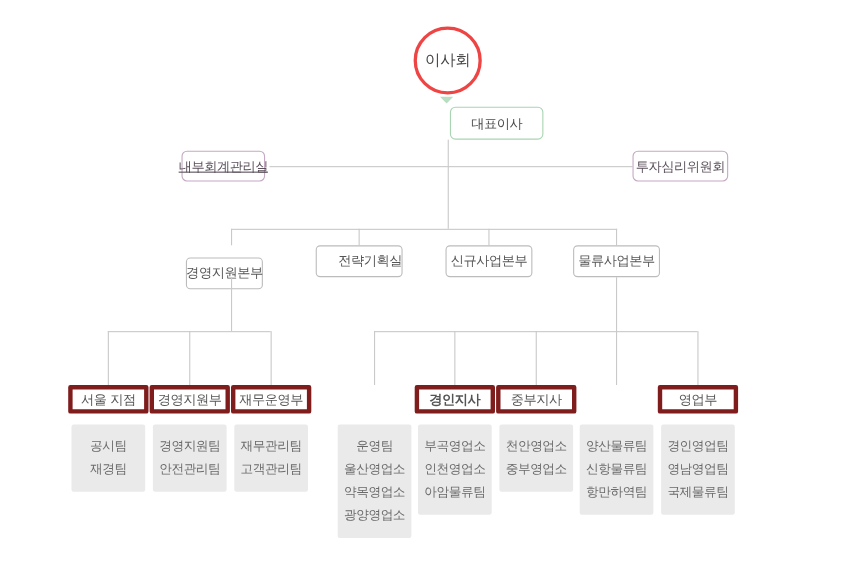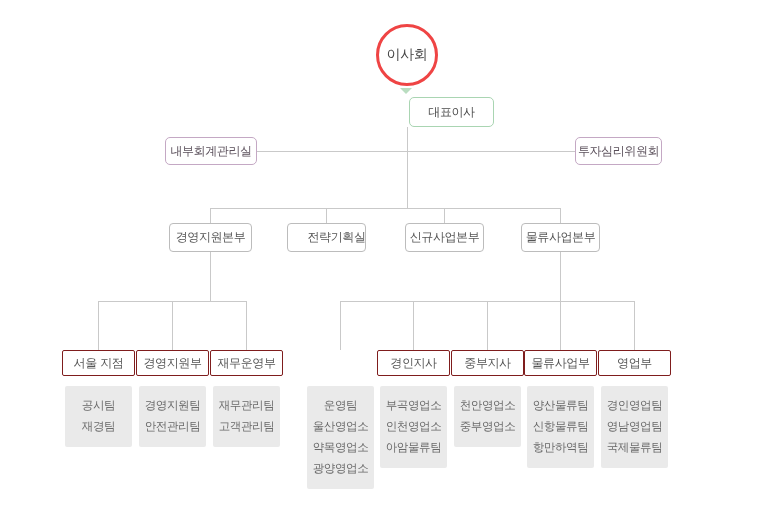--- a/index.html
+++ b/index.html
@@ -71,22 +71,23 @@
   .box.aux {
     border: 1px solid #c4a8c4;
     border-radius: 5px;
     color: #5a4f5a;
   }
   .box.div {
     border: 1px solid #bcbcbc;
     border-radius: 4px;
   }
   .box.unit {
-    border: 1px solid #7f1d1d;
+    border: 4px solid #7f1d1d;
     border-radius: 2px;
+    align-items: flex-end;
   }
 
   
   .teams {
     position: absolute;
     background: #eaeaea;
     border-radius: 2px;
     padding: 9px 0 10px 0;
     text-align: center;
     font-size: 11.5px;
@@ -107,35 +108,35 @@
   <div class="root-arrow"></div>
 
   <div class="box ceo" style="left:365px; top:97px; width:85px; height:30px;">
     <span>대표이사</span>
   </div>
 
   <div class="ln v" style="left:407px; top:127px; height:81px;"></div>
 
   <div class="ln h" style="left:245px; top:151px; width:330px;"></div>
 
-  <div class="box aux" style="left:165px; top:137px; width:92px; height:28px;">
+  <div class="box aux" style="left:165px; top:137px; width:76px; height:28px;text-decoration:underline;">
     <span>내부회계관리실</span>
   </div>
 
   <div class="box aux" style="left:575px; top:137px; width:87px; height:28px;">
     <span>투자심리위원회</span>
   </div>
 
   <div class="ln h" style="left:210px; top:208px; width:351px;"></div>
   <div class="ln v" style="left:210px; top:208px; height:15px;"></div>
   <div class="ln v" style="left:326px; top:208px; height:15px;"></div>
   <div class="ln v" style="left:444px; top:208px; height:15px;"></div>
   <div class="ln v" style="left:560px; top:208px; height:15px;"></div>
 
-  <div class="box div" style="left:169px; top:223px; width:83px; height:29px;text-align:center;">
+  <div class="box div" style="left:169px; top:234px; width:70px; height:29px;text-align:center;">
     <span>경영지원본부</span>
   </div>
   <div class="box div" style="left:287px; top:223px; width:79px; height:29px;padding-left:20px;">
     <span>전략기획실</span>
   </div>
   <div class="box div" style="left:405px; top:223px; width:79px; height:29px;">
     <span>신규사업본부</span>
   </div>
   <div class="box div" style="left:521px; top:223px; width:79px; height:29px;">
     <span>물류사업본부</span>
@@ -158,28 +159,25 @@
   <div class="box unit" style="left:62px; top:350px; width:73px; height:26px;">
     <span>서울 지점</span>
   </div>
   <div class="box unit" style="left:136px; top:350px; width:73px; height:26px;">
     <span>경영지원부</span>
   </div>
   <div class="box unit" style="left:210px; top:350px; width:73px; height:26px;">
     <span>재무운영부</span>
   </div>
 
-  <div class="box unit" style="left:377px; top:350px; width:73px; height:26px;">
+  <div class="box unit" style="left:377px; top:350px; width:73px; height:26px;font-weight:bold;">
     <span>경인지사</span>
   </div>
   <div class="box unit" style="left:451px; top:350px; width:73px; height:26px;">
     <span>중부지사</span>
-  </div>
-  <div class="box unit" style="left:524px; top:350px; width:73px; height:26px;">
-    <span>물류사업부</span>
   </div>
   <div class="box unit" style="left:598px; top:350px; width:73px; height:26px;">
     <span>영업부</span>
   </div>
 
   <div class="teams" style="left:65px; top:386px; width:67px;">
     <div>공시팀</div>
     <div>재경팀</div>
   </div>
 

